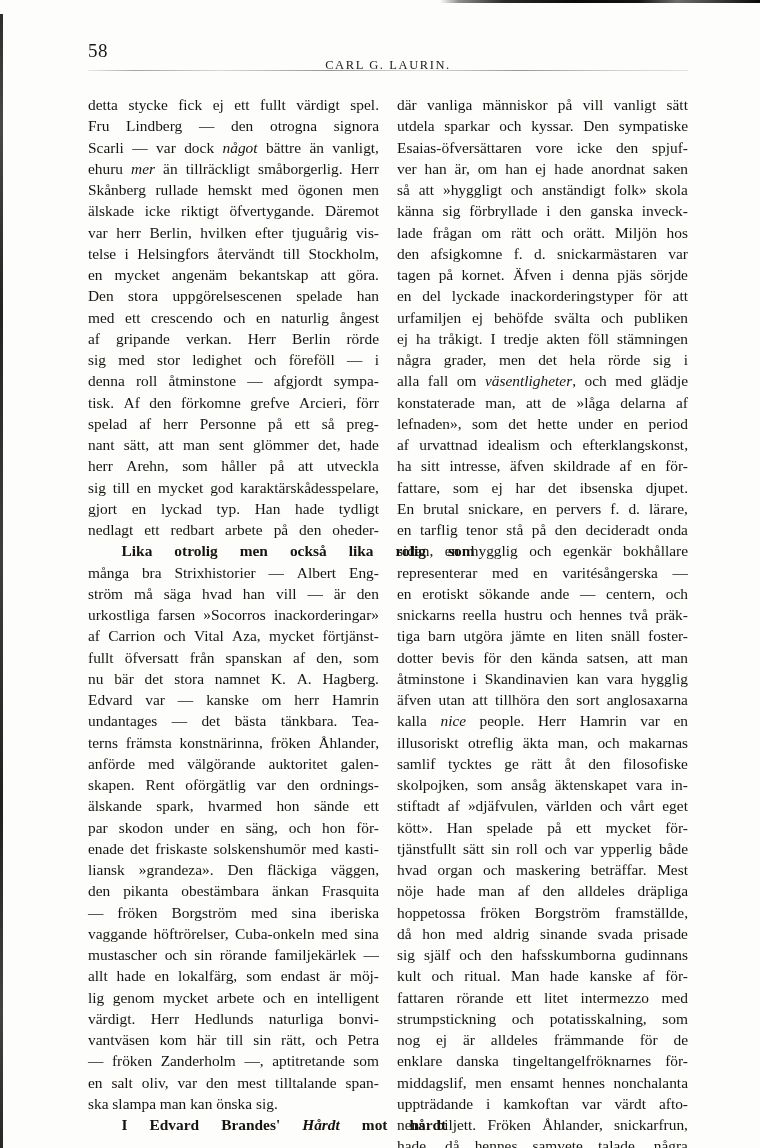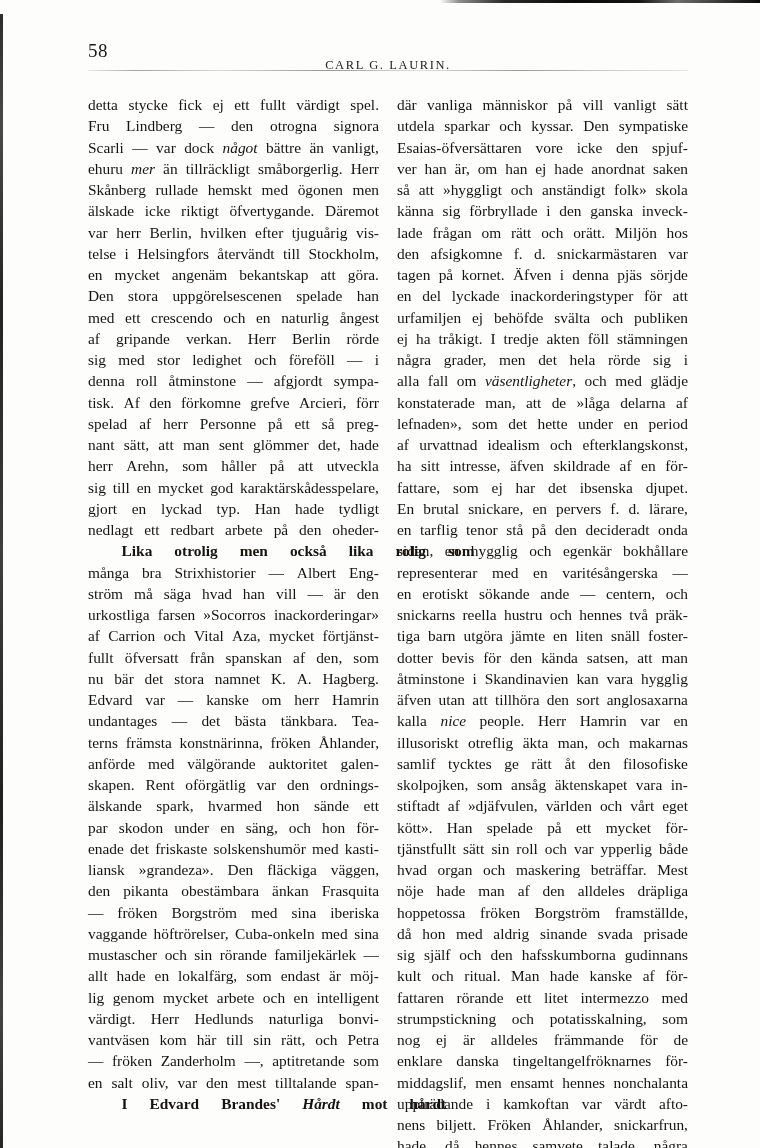--- a/index.html
+++ b/index.html
@@ -526,20 +526,21 @@
         <div class="line j">
           <span>en</span>
           <span>salt</span>
           <span>oliv,</span>
           <span>var</span>
           <span>den</span>
           <span>mest</span>
           <span>tilltalande</span>
           <span>span-</span>
         </div>
+        <div class="line last">ska slampa man kan önska sig.</div>
         <div class="line j indent">
           <span>&nbsp;&nbsp;&nbsp;I</span>
           <span>Edvard</span>
           <span>Brandes'</span>
           <span><i>Hårdt</i></span>
           <span>mot</span>
           <span>hårdt</span>
         </div>
       </div>
     <div class="col col-right" id="col-right">

